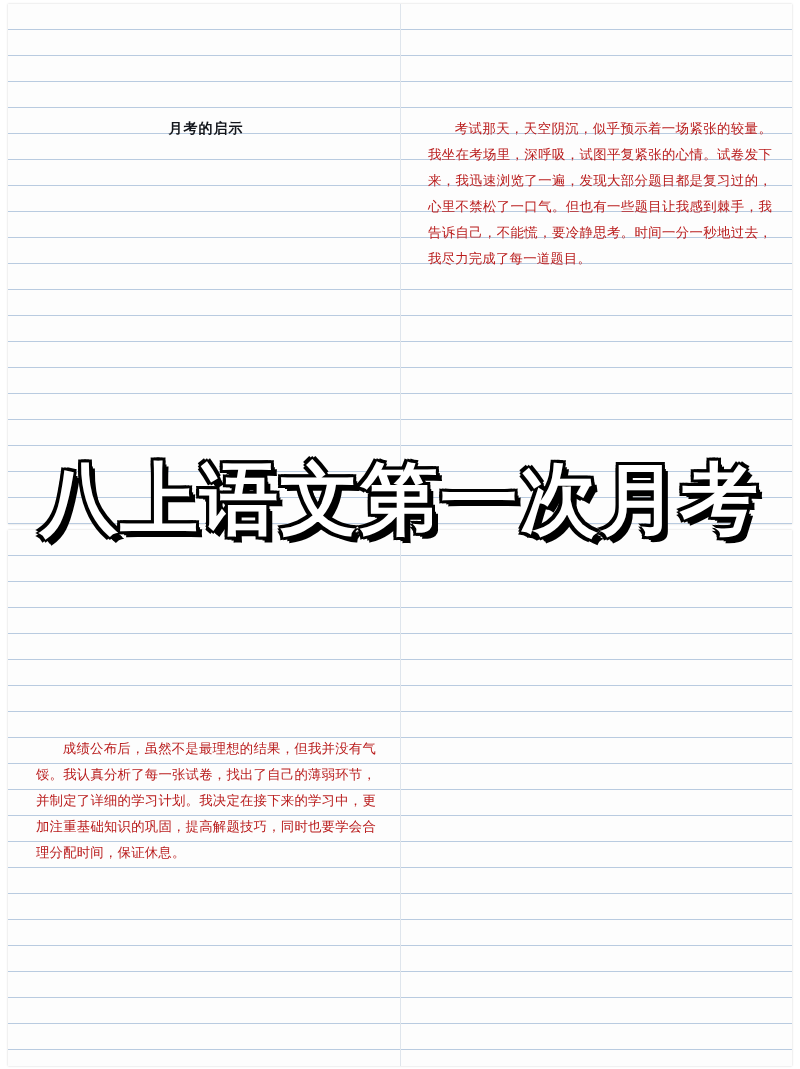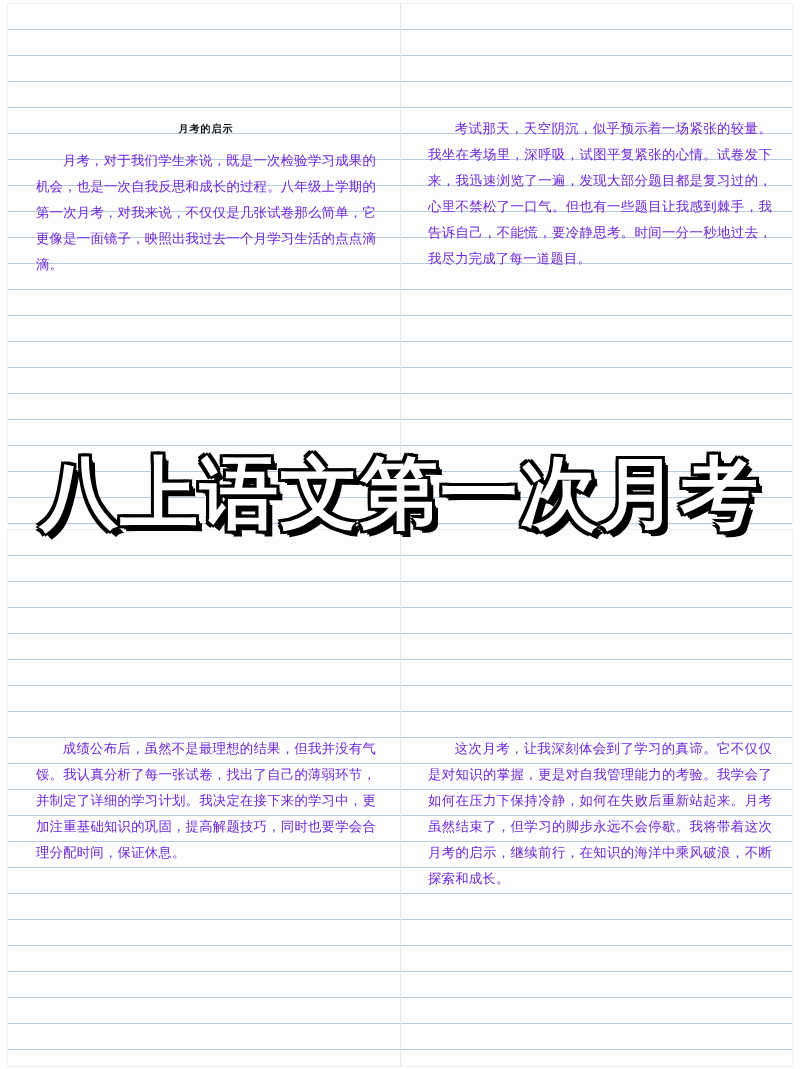--- a/index.html
+++ b/index.html
@@ -60,51 +60,51 @@
     background: #dfe5ec;
   }
 
   .col {
     position: absolute;
     box-sizing: border-box;
   }
 
   .doc-title {
     text-align: center;
-    font-size: 10px;
+    font-size: 14px;
     font-weight: bold;
     letter-spacing: 1px;
     color: #12151b;
     margin: 0 0 6px 0;
     line-height: 26px;
   }
 
   p.para {
     margin: 0;
     font-size: 13.4px;
     line-height: 26px;
-    color: #6d28d9;
+    color: #b91c1c;
     text-align: justify;
     text-indent: 2em;
     letter-spacing: 0.2px;
     font-family: Liberation Serif, serif;
   }
 
   
   .headline {
     position: absolute;
     left: 0;
     right: 0;
     top: 455px;
     text-align: center;
     pointer-events: none;
   }
   .headline .line {
     display: block;
-    font-family: Liberation Mono, monospace;
+    font-family: Liberation Sans, sans-serif;
     font-weight: bold;
     font-size: 78px;
     line-height: 88px;
     color: #ffffff;
     letter-spacing: 2px;
     text-shadow:
       4px 4px 0 #000,
       -3px -3px 0 #000,
       3px -3px 0 #000,
       -3px 3px 0 #000,
@@ -117,36 +117,32 @@
 </style>
 </head>
 <body>
 
 <div class="sheet sheet-top">
   <div class="rules"></div>
   <div class="fold" style="left:392px;"></div>
 
   <div class="col" style="left:28px; top:112px; width:340px;">
     <div class="doc-title">月考的启示</div>
-    <p class="para">月考，对于我们学生来说，既是一次检验学习成果的机会，也是一次自我反思和成长的过程。八年级上学期的第一次月考，对我来说，不仅仅是几张试卷那么简单，它更像是一面镜子，映照出我过去一个月学习生活的点点滴滴。</p>
   </div>
 
   <div class="col" style="left:420px; top:112px; width:344px;">
     <p class="para">考试那天，天空阴沉，似乎预示着一场紧张的较量。我坐在考场里，深呼吸，试图平复紧张的心情。试卷发下来，我迅速浏览了一遍，发现大部分题目都是复习过的，心里不禁松了一口气。但也有一些题目让我感到棘手，我告诉自己，不能慌，要冷静思考。时间一分一秒地过去，我尽力完成了每一道题目。</p>
   </div>
 </div>
 
 <div class="sheet sheet-bottom">
   <div class="rules"></div>
   <div class="fold" style="left:392px;"></div>
 
   <div class="col" style="left:28px; top:206px; width:340px;">
     <p class="para">成绩公布后，虽然不是最理想的结果，但我并没有气馁。我认真分析了每一张试卷，找出了自己的薄弱环节，并制定了详细的学习计划。我决定在接下来的学习中，更加注重基础知识的巩固，提高解题技巧，同时也要学会合理分配时间，保证休息。</p>
   </div>
 
-  <div class="col" style="left:420px; top:206px; width:344px;">
-    <p class="para">这次月考，让我深刻体会到了学习的真谛。它不仅仅是对知识的掌握，更是对自我管理能力的考验。我学会了如何在压力下保持冷静，如何在失败后重新站起来。月考虽然结束了，但学习的脚步永远不会停歇。我将带着这次月考的启示，继续前行，在知识的海洋中乘风破浪，不断探索和成长。</p>
-  </div>
 </div>
 
 <div class="headline">
   <span class="line">八上语文第一次月考</span>
 </div>
 
 </body></html>

